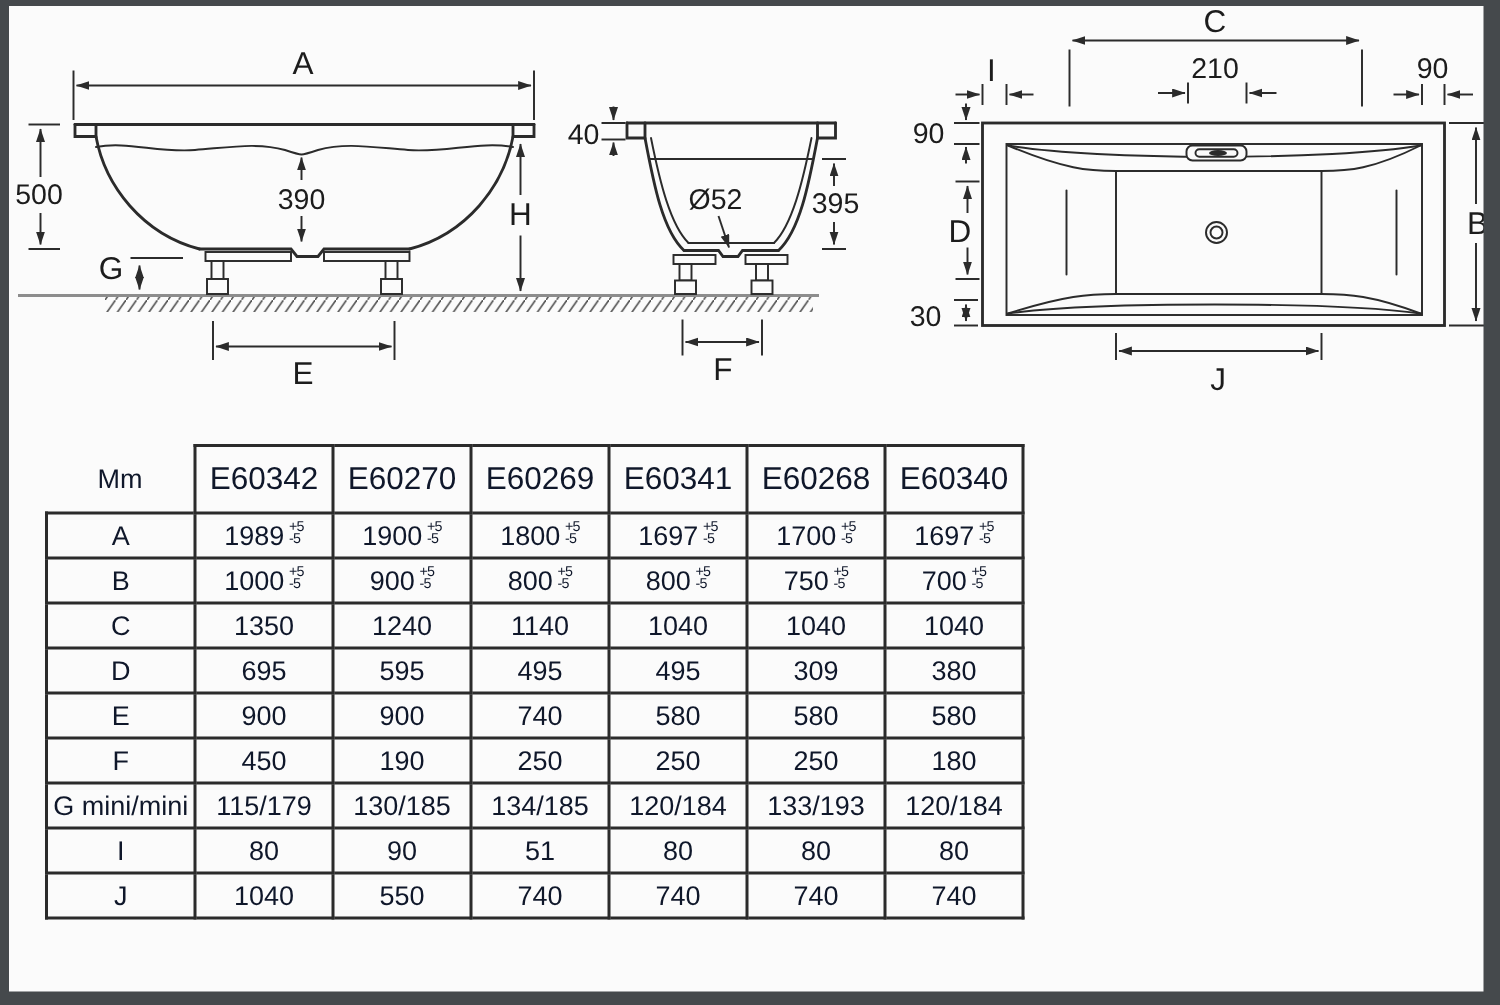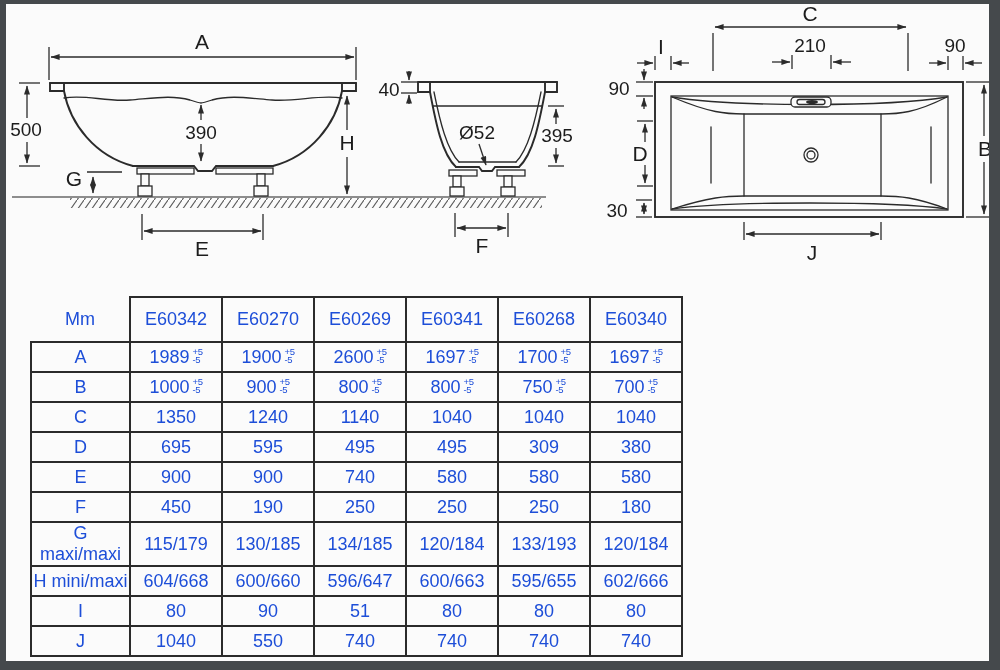--- a/index.html
+++ b/index.html
@@ -13,24 +13,24 @@
   .d  {stroke:#2b2b2b;stroke-width:1.9;fill:none;stroke-linecap:round;}
   .di {stroke:#2b2b2b;stroke-width:1.3;fill:none;stroke-linecap:round;}
   .dm {stroke:#2b2b2b;stroke-width:1.3;fill:none;}
   .fw {fill:#fbfbfb;stroke:#2b2b2b;stroke-width:1.3;}
   .gnd{stroke:#8d8d8d;stroke-width:2;}
   .t  {fill:#1c1c1c;font-size:19px;text-anchor:middle;font-family:"Liberation Sans",sans-serif;}
   .big{font-size:21px;}
 
   
   table.spec{position:absolute;left:30px;top:296px;border-collapse:collapse;
-             color:#1d4ed8;z-index:2;background:transparent;}
+             color:#0f172a;z-index:2;background:transparent;}
   table.spec td, table.spec th{border:2px solid #2b2b2b;text-align:center;vertical-align:middle;
              padding:0;font-weight:normal;}
-  table.spec thead th{width:90px;height:43px;font-size:18px;}
+  table.spec thead th{width:90px;height:43px;font-size:21px;}
   table.spec .mm-cell{border:none;width:98px;font-size:18px;background:transparent;}
   table.spec tbody td{height:28px;font-size:18px;}
   .tol{display:inline-block;vertical-align:middle;margin-left:3px;transform:translateY(-2px);}
   .tol i{display:block;font-style:normal;font-size:9.5px;line-height:8px;text-align:left;letter-spacing:-0.5px;}
 </style>
 </head>
 <body>
 
 <div class="stage">
 
@@ -267,21 +267,21 @@
           <th>E60341</th>
           <th>E60268</th>
           <th>E60340</th>
         </tr>
     </thead>
     <tbody>
         <tr>
           <td>A</td>
           <td><span>1989</span><span class="tol"><i>+5</i><i>-5</i></span></td>
           <td><span>1900</span><span class="tol"><i>+5</i><i>-5</i></span></td>
-          <td><span>2600</span><span class="tol"><i>+5</i><i>-5</i></span></td>
+          <td><span>1800</span><span class="tol"><i>+5</i><i>-5</i></span></td>
           <td><span>1697</span><span class="tol"><i>+5</i><i>-5</i></span></td>
           <td><span>1700</span><span class="tol"><i>+5</i><i>-5</i></span></td>
           <td><span>1697</span><span class="tol"><i>+5</i><i>-5</i></span></td>
         </tr>
         <tr>
           <td>B</td>
           <td><span>1000</span><span class="tol"><i>+5</i><i>-5</i></span></td>
           <td><span>900</span><span class="tol"><i>+5</i><i>-5</i></span></td>
           <td><span>800</span><span class="tol"><i>+5</i><i>-5</i></span></td>
           <td><span>800</span><span class="tol"><i>+5</i><i>-5</i></span></td>
@@ -318,36 +318,27 @@
         <tr>
           <td>F</td>
           <td><span>450</span></td>
           <td><span>190</span></td>
           <td><span>250</span></td>
           <td><span>250</span></td>
           <td><span>250</span></td>
           <td><span>180</span></td>
         </tr>
         <tr>
-          <td>G maxi/maxi</td>
+          <td>G mini/mini</td>
           <td><span>115/179</span></td>
           <td><span>130/185</span></td>
           <td><span>134/185</span></td>
           <td><span>120/184</span></td>
           <td><span>133/193</span></td>
           <td><span>120/184</span></td>
-        </tr>
-        <tr>
-          <td>H mini/maxi</td>
-          <td><span>604/668</span></td>
-          <td><span>600/660</span></td>
-          <td><span>596/647</span></td>
-          <td><span>600/663</span></td>
-          <td><span>595/655</span></td>
-          <td><span>602/666</span></td>
         </tr>
         <tr>
           <td>I</td>
           <td><span>80</span></td>
           <td><span>90</span></td>
           <td><span>51</span></td>
           <td><span>80</span></td>
           <td><span>80</span></td>
           <td><span>80</span></td>
         </tr>

